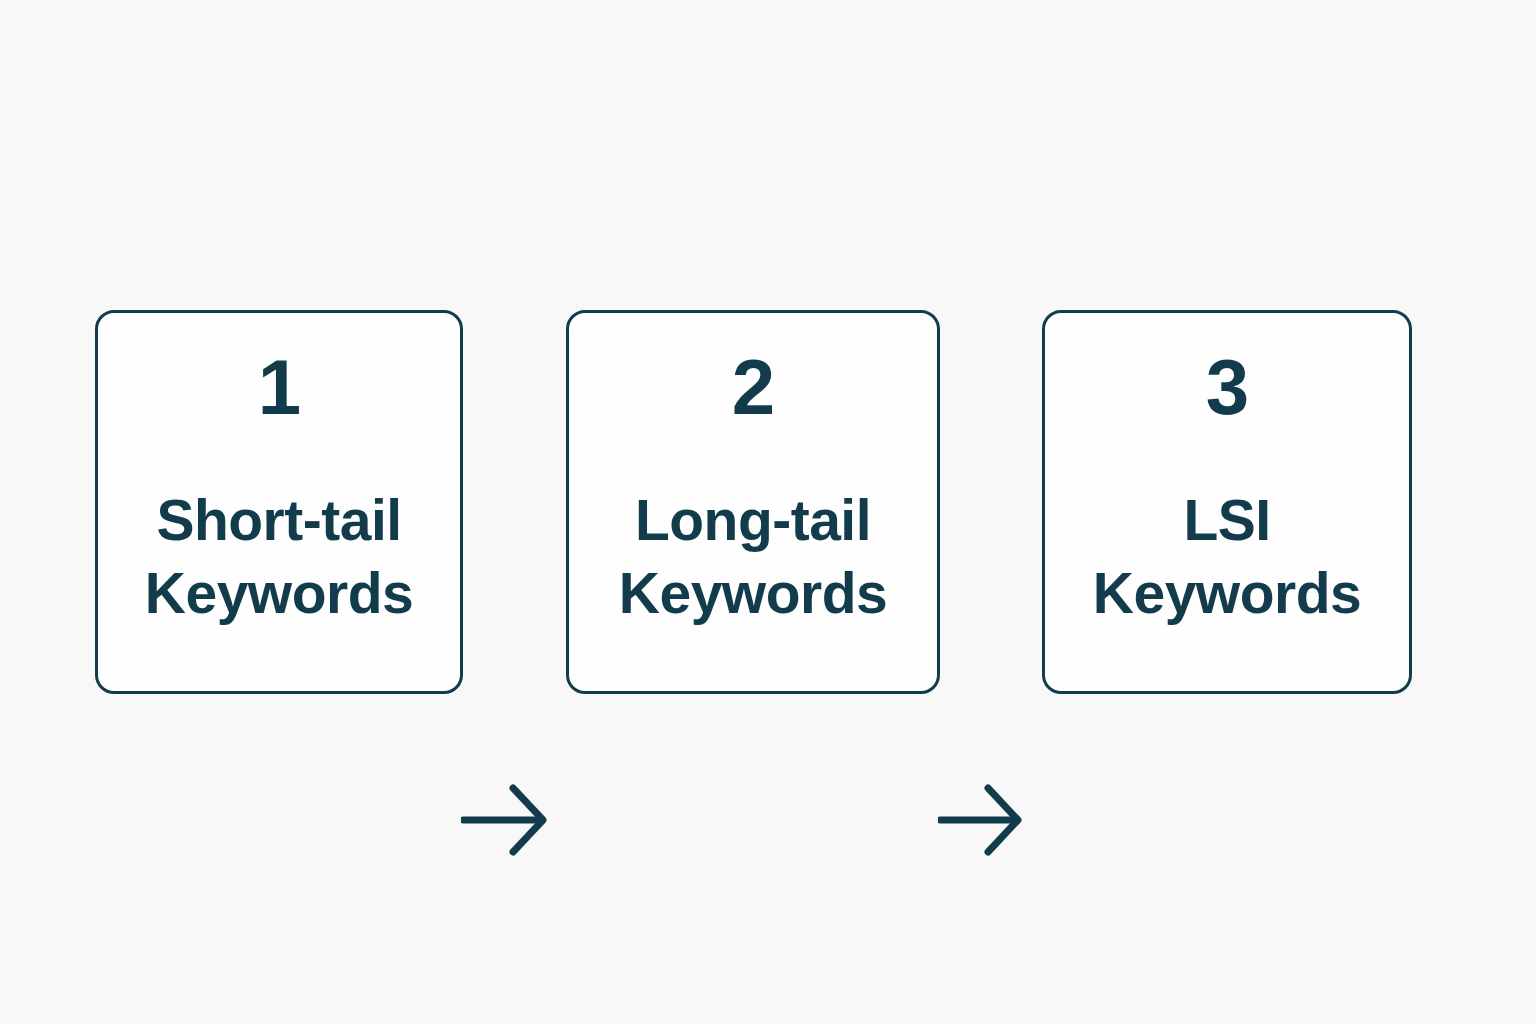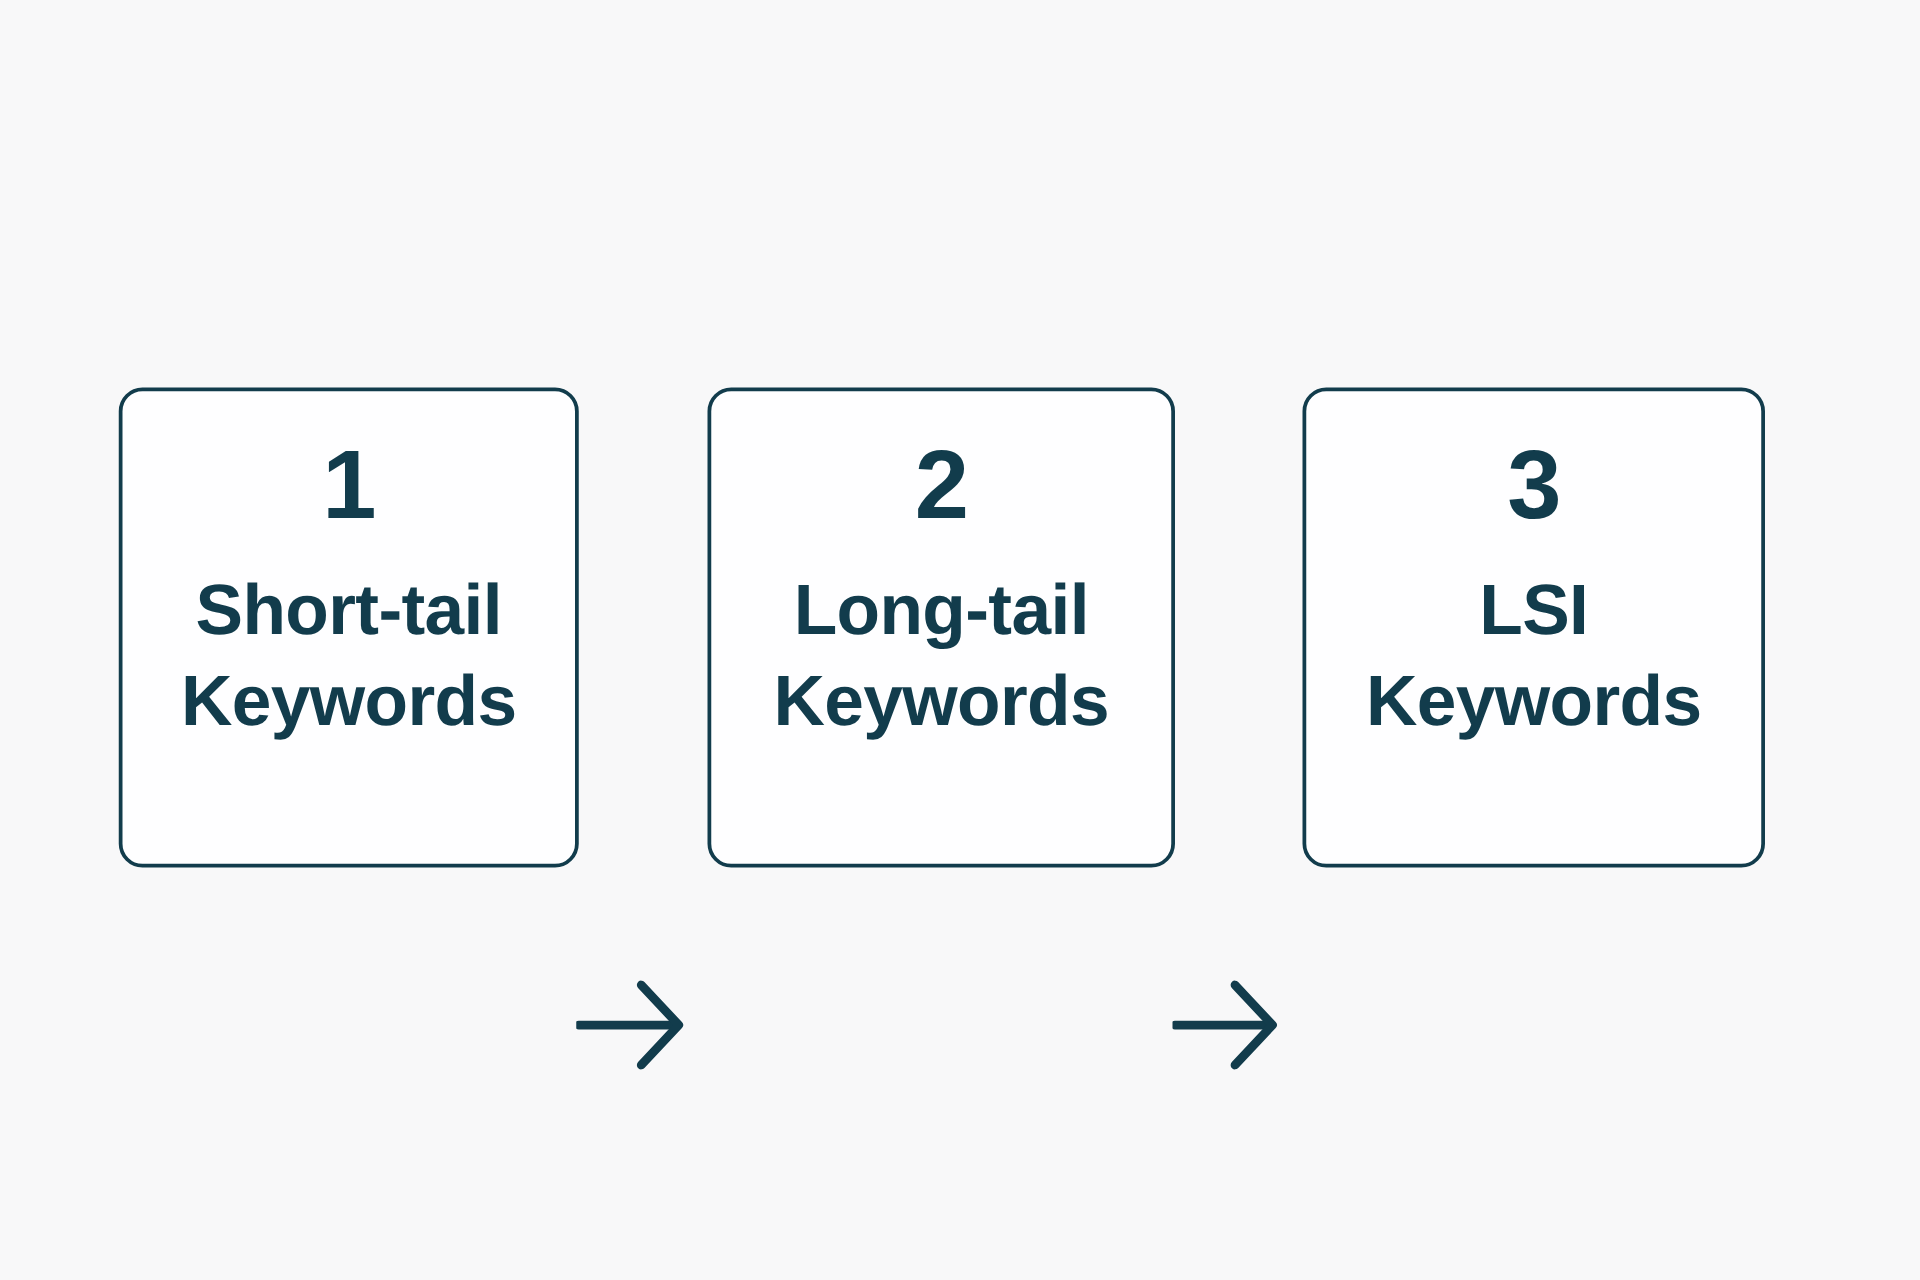--- a/index.html
+++ b/index.html
@@ -44,21 +44,21 @@
 
   .step-number {
     margin-top: 35px;
     font-size: 78px;
     font-weight: bold;
     line-height: 1;
     color: #123c4c;
     letter-spacing: -1px;
   }
   .step-label {
-    margin-top: 26px;
+    margin-top: 58px;
     font-size: 57px;
     font-weight: bold;
     line-height: 73px;
     color: #123c4c;
     text-align: center;
     letter-spacing: -0.5px;
     white-space: pre-line;
   }
 
   .flow-arrow {

